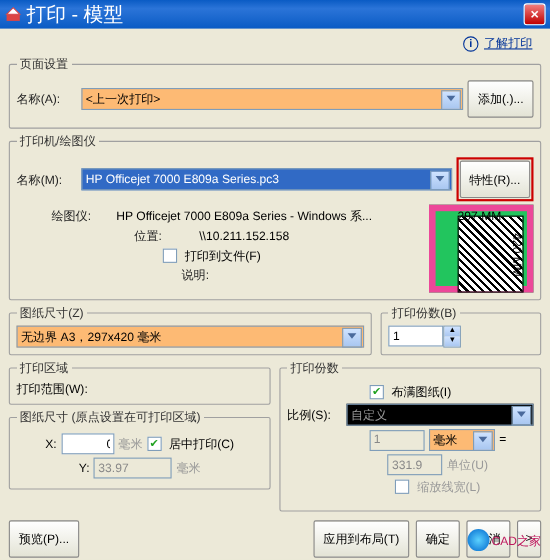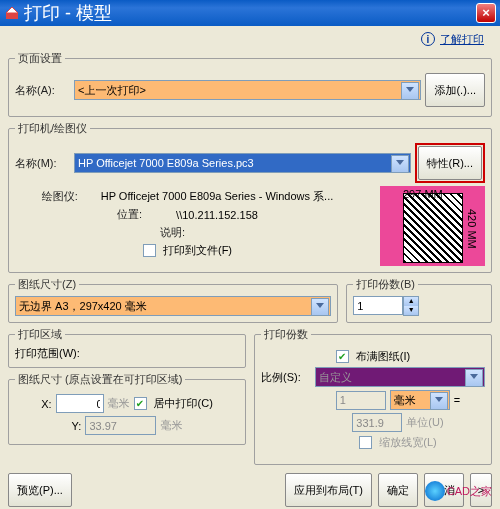--- a/index.html
+++ b/index.html
@@ -15,21 +15,21 @@
 fieldset { border: 1px solid #a0a0a0; border-radius: 2px; padding: 4px 6px 6px 6px; margin-bottom: 4px; }
 fieldset legend { color: #333; padding: 0 3px; }
 .row { display: flex; align-items: center; margin: 3px 0; gap: 4px; justify-content: center; }
 .lbl { width: 55px; color: #222; }
 .dropdown { flex: 1; background: #fdba74; border: 1px solid #7f9db9; height: 20px; display: flex; align-items: center; padding: 0 3px; position: relative; }
 .dropdown::after { content: ""; position: absolute; right: 1px; top: 1px; width: 16px; height: 16px; background: linear-gradient(to bottom,#cfe3ff,#a8c6f0); border:1px solid #7f9db9; }
 .dropdown .arrow { position:absolute; right:6px; top:6px; width:0;height:0;border-left:4px solid transparent;border-right:4px solid transparent;border-top:5px solid #4a6a9c; z-index:2;}
 .dropdown.selected { background: #316ac5; color: white; }
 .btn { background: linear-gradient(to bottom, #fff, #e3e3d5); border: 1px solid #888; height: 34px; padding: 0 8px; cursor: pointer; white-space: nowrap; border-radius:2px;}
 .redbox { border: 2px solid #cc0000; padding: 1px; }
-.preview-box { width: 105px; height: 80px; background: #ec4899; border: 3px solid #ec4899; position: relative; padding:4px; font-size:9px;}
+.preview-box { width: 95px; height: 80px; background: #22c55e; border: 6px solid #ec4899; position: relative; padding:4px; font-size:9px;}
 .preview-inner { width:60px; height:70px; border:1px solid #000; margin-left:16px; background: repeating-linear-gradient(45deg,#000,#000 2px,#fff 2px,#fff 5px);}
 .preview-box .top-label{position:absolute;top:-1px;left:20px;}
 .preview-box .side-label{position:absolute;right:4px;top:20px;writing-mode:vertical-rl;}
 .cols { display: flex; gap: 8px; }
 .col { flex: 1; }
 input[type="text"].field { background: white; border: 1px solid #7f9db9; height: 19px; padding: 0 3px; }
 input[type="text"].field.ro { background: #ece9d8; color:#888;}
 .spinner { display:flex; }
 .spinner input { width: 50px; }
 .spin-btns { display:flex; flex-direction:column; border:1px solid #7f9db9; }
@@ -84,25 +84,25 @@
       <div style="flex:1">
         <div class="row">
             <span class="lbl">绘图仪:</span>
             <span>HP Officejet 7000 E809a Series - Windows 系...</span>
           </div>
         <div class="row">
             <span class="lbl">位置:</span>
             <span>\\10.211.152.158</span>
           </div>
         <div class="row">
-            <span class="lbl">说明:</span>
-          </div>
-        <div class="row">
             <span class="checkbox"></span>
             <span>打印到文件(F)</span>
+          </div>
+        <div class="row">
+            <span class="lbl">说明:</span>
           </div>
       </div>
       <div class="preview-box">
         <div class="top-label">297 MM</div>
         <div class="preview-inner"></div>
         <div class="side-label">420 MM</div>
       </div>
     </div>
   </fieldset>
 
@@ -150,21 +150,21 @@
     </div>
     <div class="col">
       <fieldset style="height:138px">
         <legend>打印份数</legend>
         <div class="row">
             <span class="checkbox">✔</span>
             <span>布满图纸(I)</span>
           </div>
         <div class="row">
             <span style="width:50px">比例(S):</span>
-          <div class="dropdown" style="background:#701a75">
+          <div class="dropdown" style="background:#000000">
               <span class="disabled">自定义</span>
               <span class="arrow"></span>
             </div>
         </div>
         <div class="row" style="margin-left:50px">
           <input type="text" class="field ro" style="width: 50px;" value="1">
           <div class="dropdown" style="flex:0 0 60px">
               <span>毫米</span>
               <span class="arrow"></span>
             </div>

